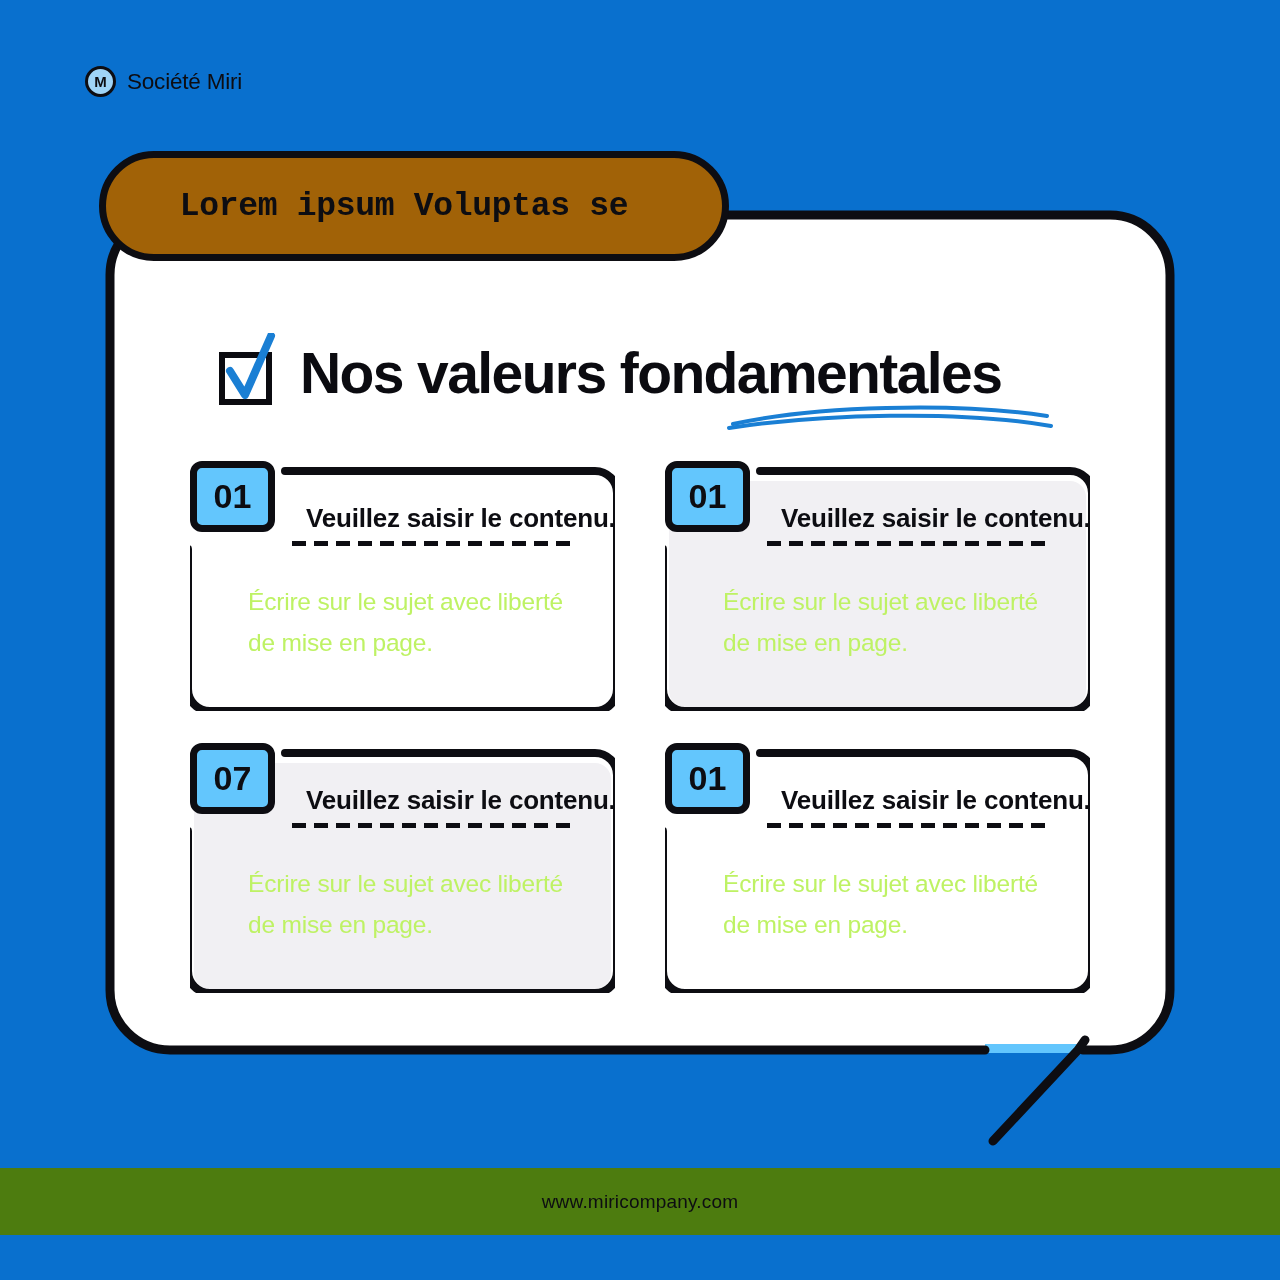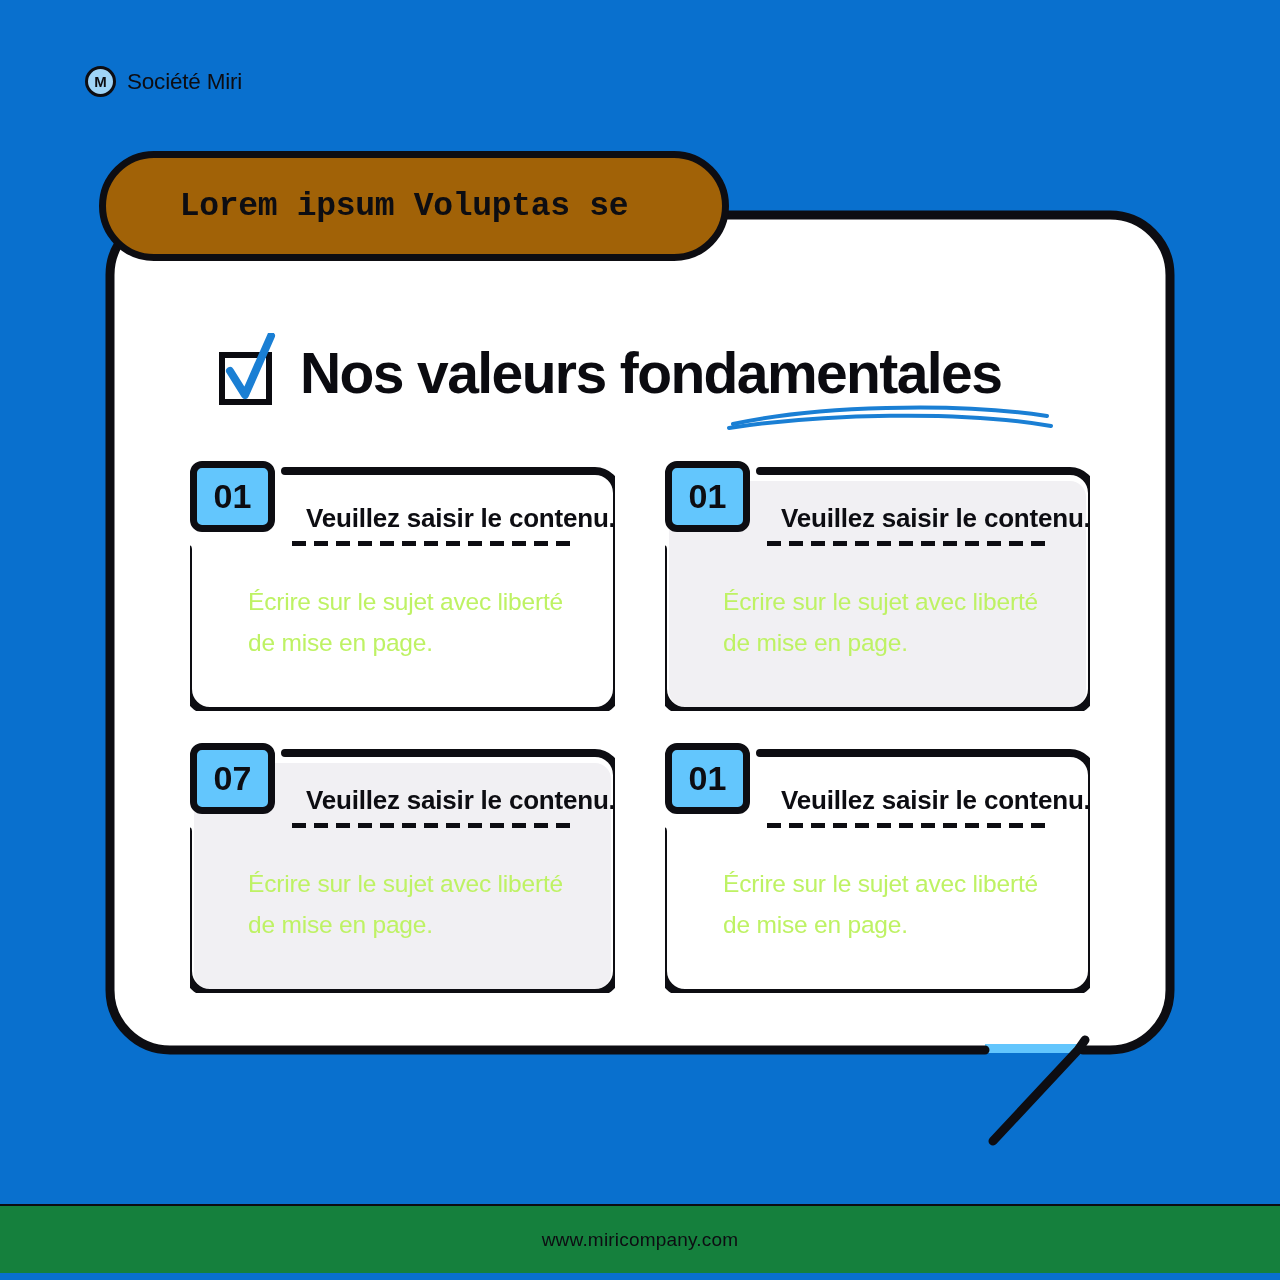--- a/index.html
+++ b/index.html
@@ -198,24 +198,24 @@
     position: absolute;
     left: 0;
     top: 1204px;
     width: 1280px;
     height: 9px;
     background: #0d0d12;
   }
   .footer-bar {
     position: absolute;
     left: 0;
-    top: 1206px;
+    top: 1168px;
     width: 1280px;
     height: 67px;
-    background: #15803d;
+    background: #4d7c0f;
     display: flex;
     align-items: center;
     justify-content: center;
   }
   .footer-url {
     font-size: 19px;
     color: #0d0d12;
     letter-spacing: 0.2px;
   }
 </style>

